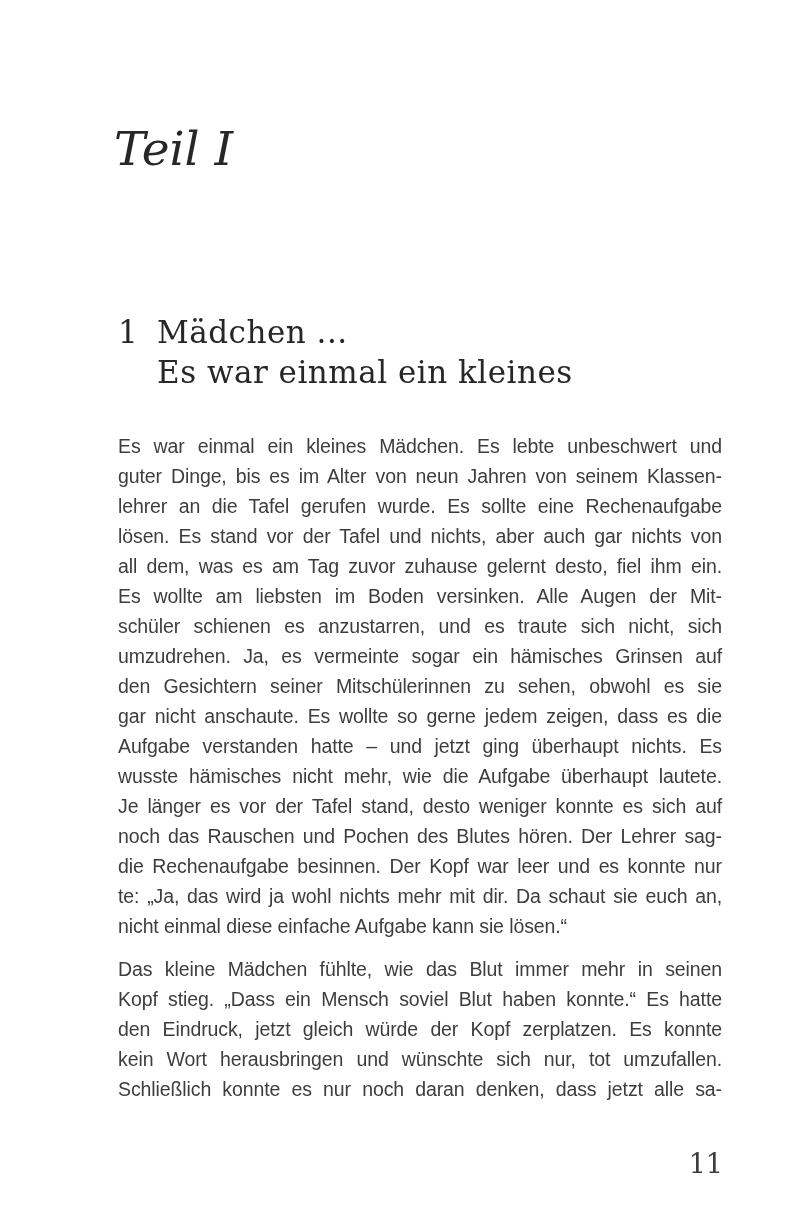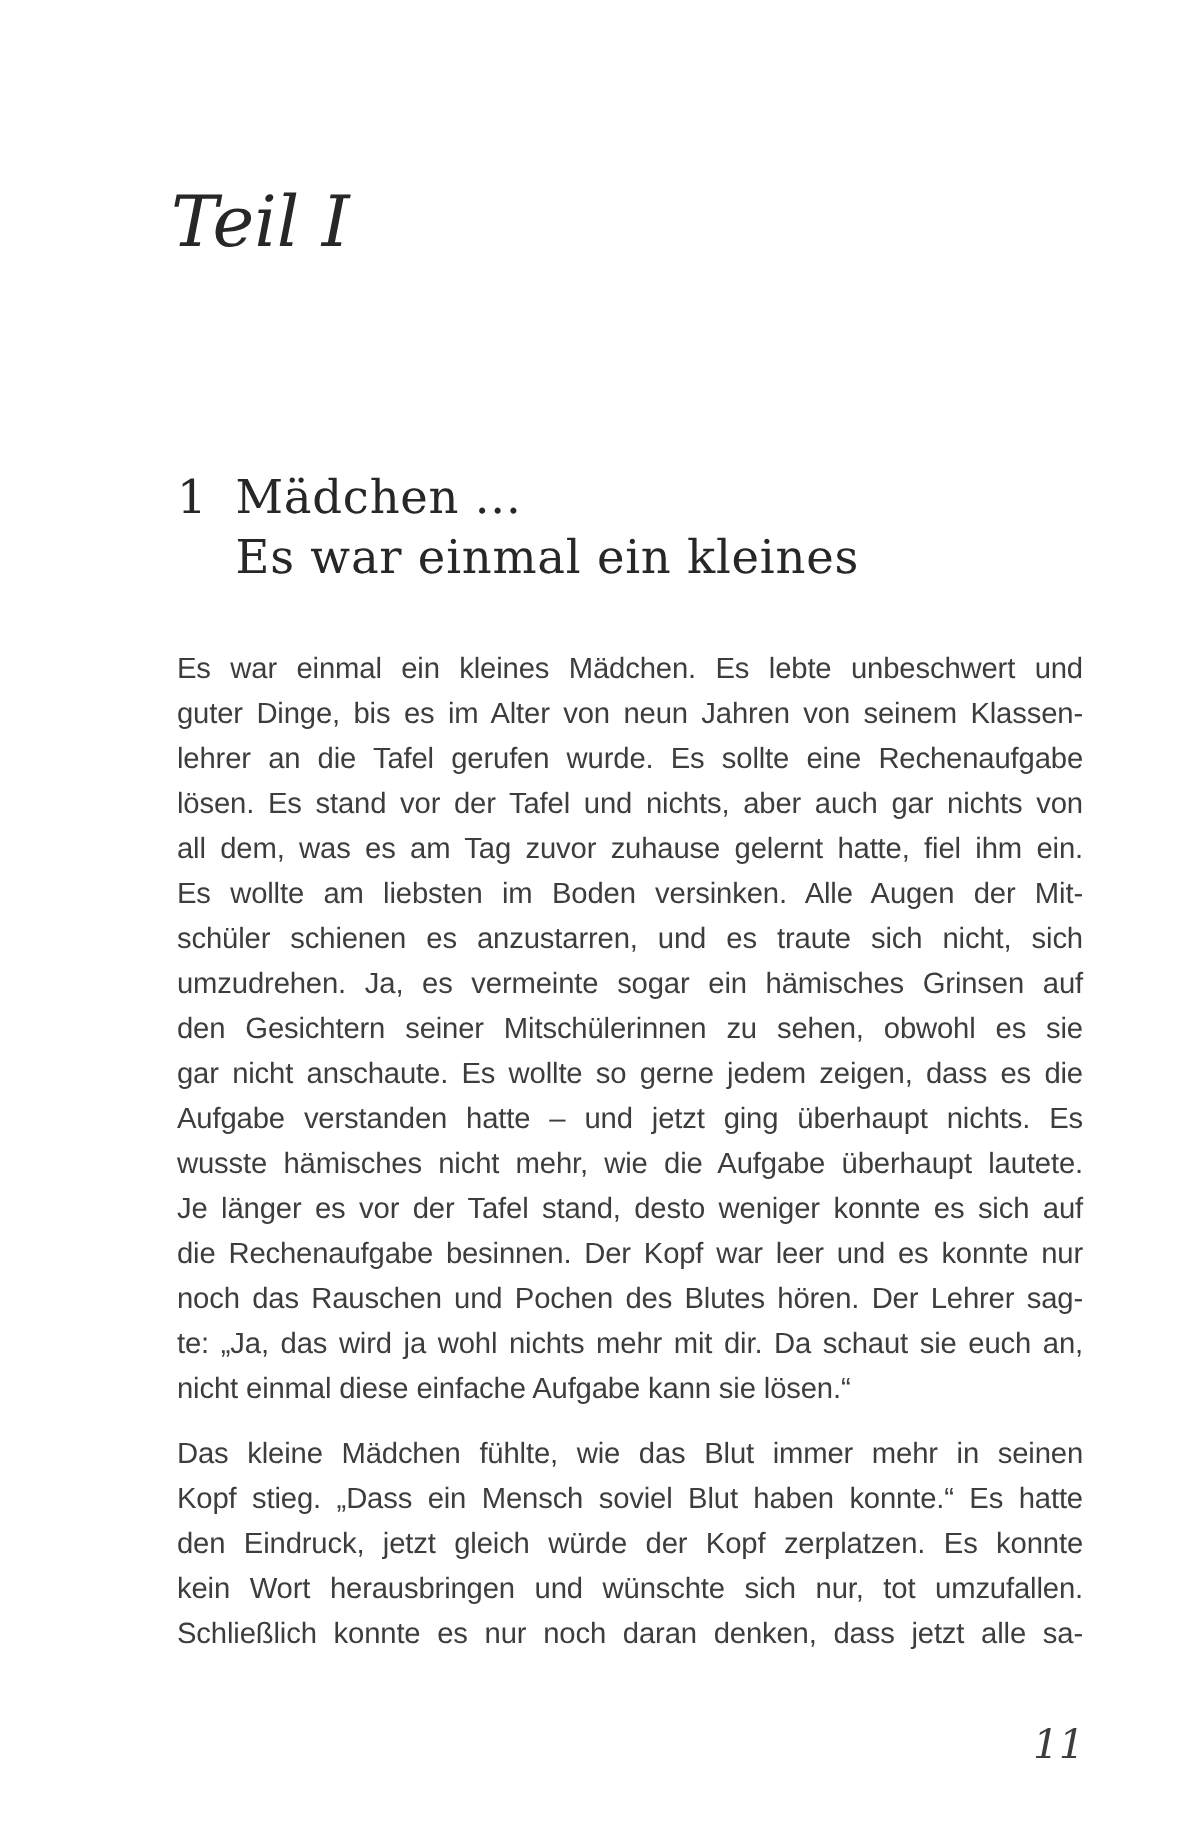--- a/index.html
+++ b/index.html
@@ -57,21 +57,20 @@
   .para2 { margin-top: 13px; }
   
   .pagenum {
     position: absolute;
     top: 1148px;
     right: 74px;
     font-family: "DejaVu Serif", serif;
     font-size: 27px;
     color: #3d3d3d;
     text-align: left;
-    font-style: italic;
   }
 </style>
 </head>
 <body>
 
 <div class="page">
 
   <div class="part-title">
     <div>Teil I</div>
   </div>
@@ -83,31 +82,31 @@
         <div class="line">Es war einmal ein kleines</div>
       </div>
   </div>
 
   <div class="body-text">
     <div class="para">
         <div class="line just">Es war einmal ein kleines Mädchen. Es lebte unbeschwert und</div>
         <div class="line just">guter Dinge, bis es im Alter von neun Jahren von seinem Klassen-</div>
         <div class="line just">lehrer an die Tafel gerufen wurde. Es sollte eine Rechenaufgabe</div>
         <div class="line just">lösen. Es stand vor der Tafel und nichts, aber auch gar nichts von</div>
-        <div class="line just">all dem, was es am Tag zuvor zuhause gelernt hatte, fiel ihm ein.</div>
+        <div class="line just">all dem, was es am Tag zuvor zuhause gelernt desto, fiel ihm ein.</div>
         <div class="line just">Es wollte am liebsten im Boden versinken. Alle Augen der Mit-</div>
         <div class="line just">schüler schienen es anzustarren, und es traute sich nicht, sich</div>
         <div class="line just">umzudrehen. Ja, es vermeinte sogar ein hämisches Grinsen auf</div>
         <div class="line just">den Gesichtern seiner Mitschülerinnen zu sehen, obwohl es sie</div>
         <div class="line just">gar nicht anschaute. Es wollte so gerne jedem zeigen, dass es die</div>
         <div class="line just">Aufgabe verstanden hatte – und jetzt ging überhaupt nichts. Es</div>
         <div class="line just">wusste hämisches nicht mehr, wie die Aufgabe überhaupt lautete.</div>
         <div class="line just">Je länger es vor der Tafel stand, desto weniger konnte es sich auf</div>
+        <div class="line just">noch das Rauschen und Pochen des Blutes hören. Der Lehrer sag-</div>
         <div class="line just">die Rechenaufgabe besinnen. Der Kopf war leer und es konnte nur</div>
-        <div class="line just">noch das Rauschen und Pochen des Blutes hören. Der Lehrer sag-</div>
         <div class="line just">te: „Ja, das wird ja wohl nichts mehr mit dir. Da schaut sie euch an,</div>
         <div class="line">nicht einmal diese einfache Aufgabe kann sie lösen.“</div>
       </div>
     <div class="para para2">
         <div class="line just">Das kleine Mädchen fühlte, wie das Blut immer mehr in seinen</div>
         <div class="line just">Kopf stieg. „Dass ein Mensch soviel Blut haben konnte.“ Es hatte</div>
         <div class="line just">den Eindruck, jetzt gleich würde der Kopf zerplatzen. Es konnte</div>
         <div class="line just">kein Wort herausbringen und wünschte sich nur, tot umzufallen.</div>
         <div class="line just">Schließlich konnte es nur noch daran denken, dass jetzt alle sa-</div>
       </div>

